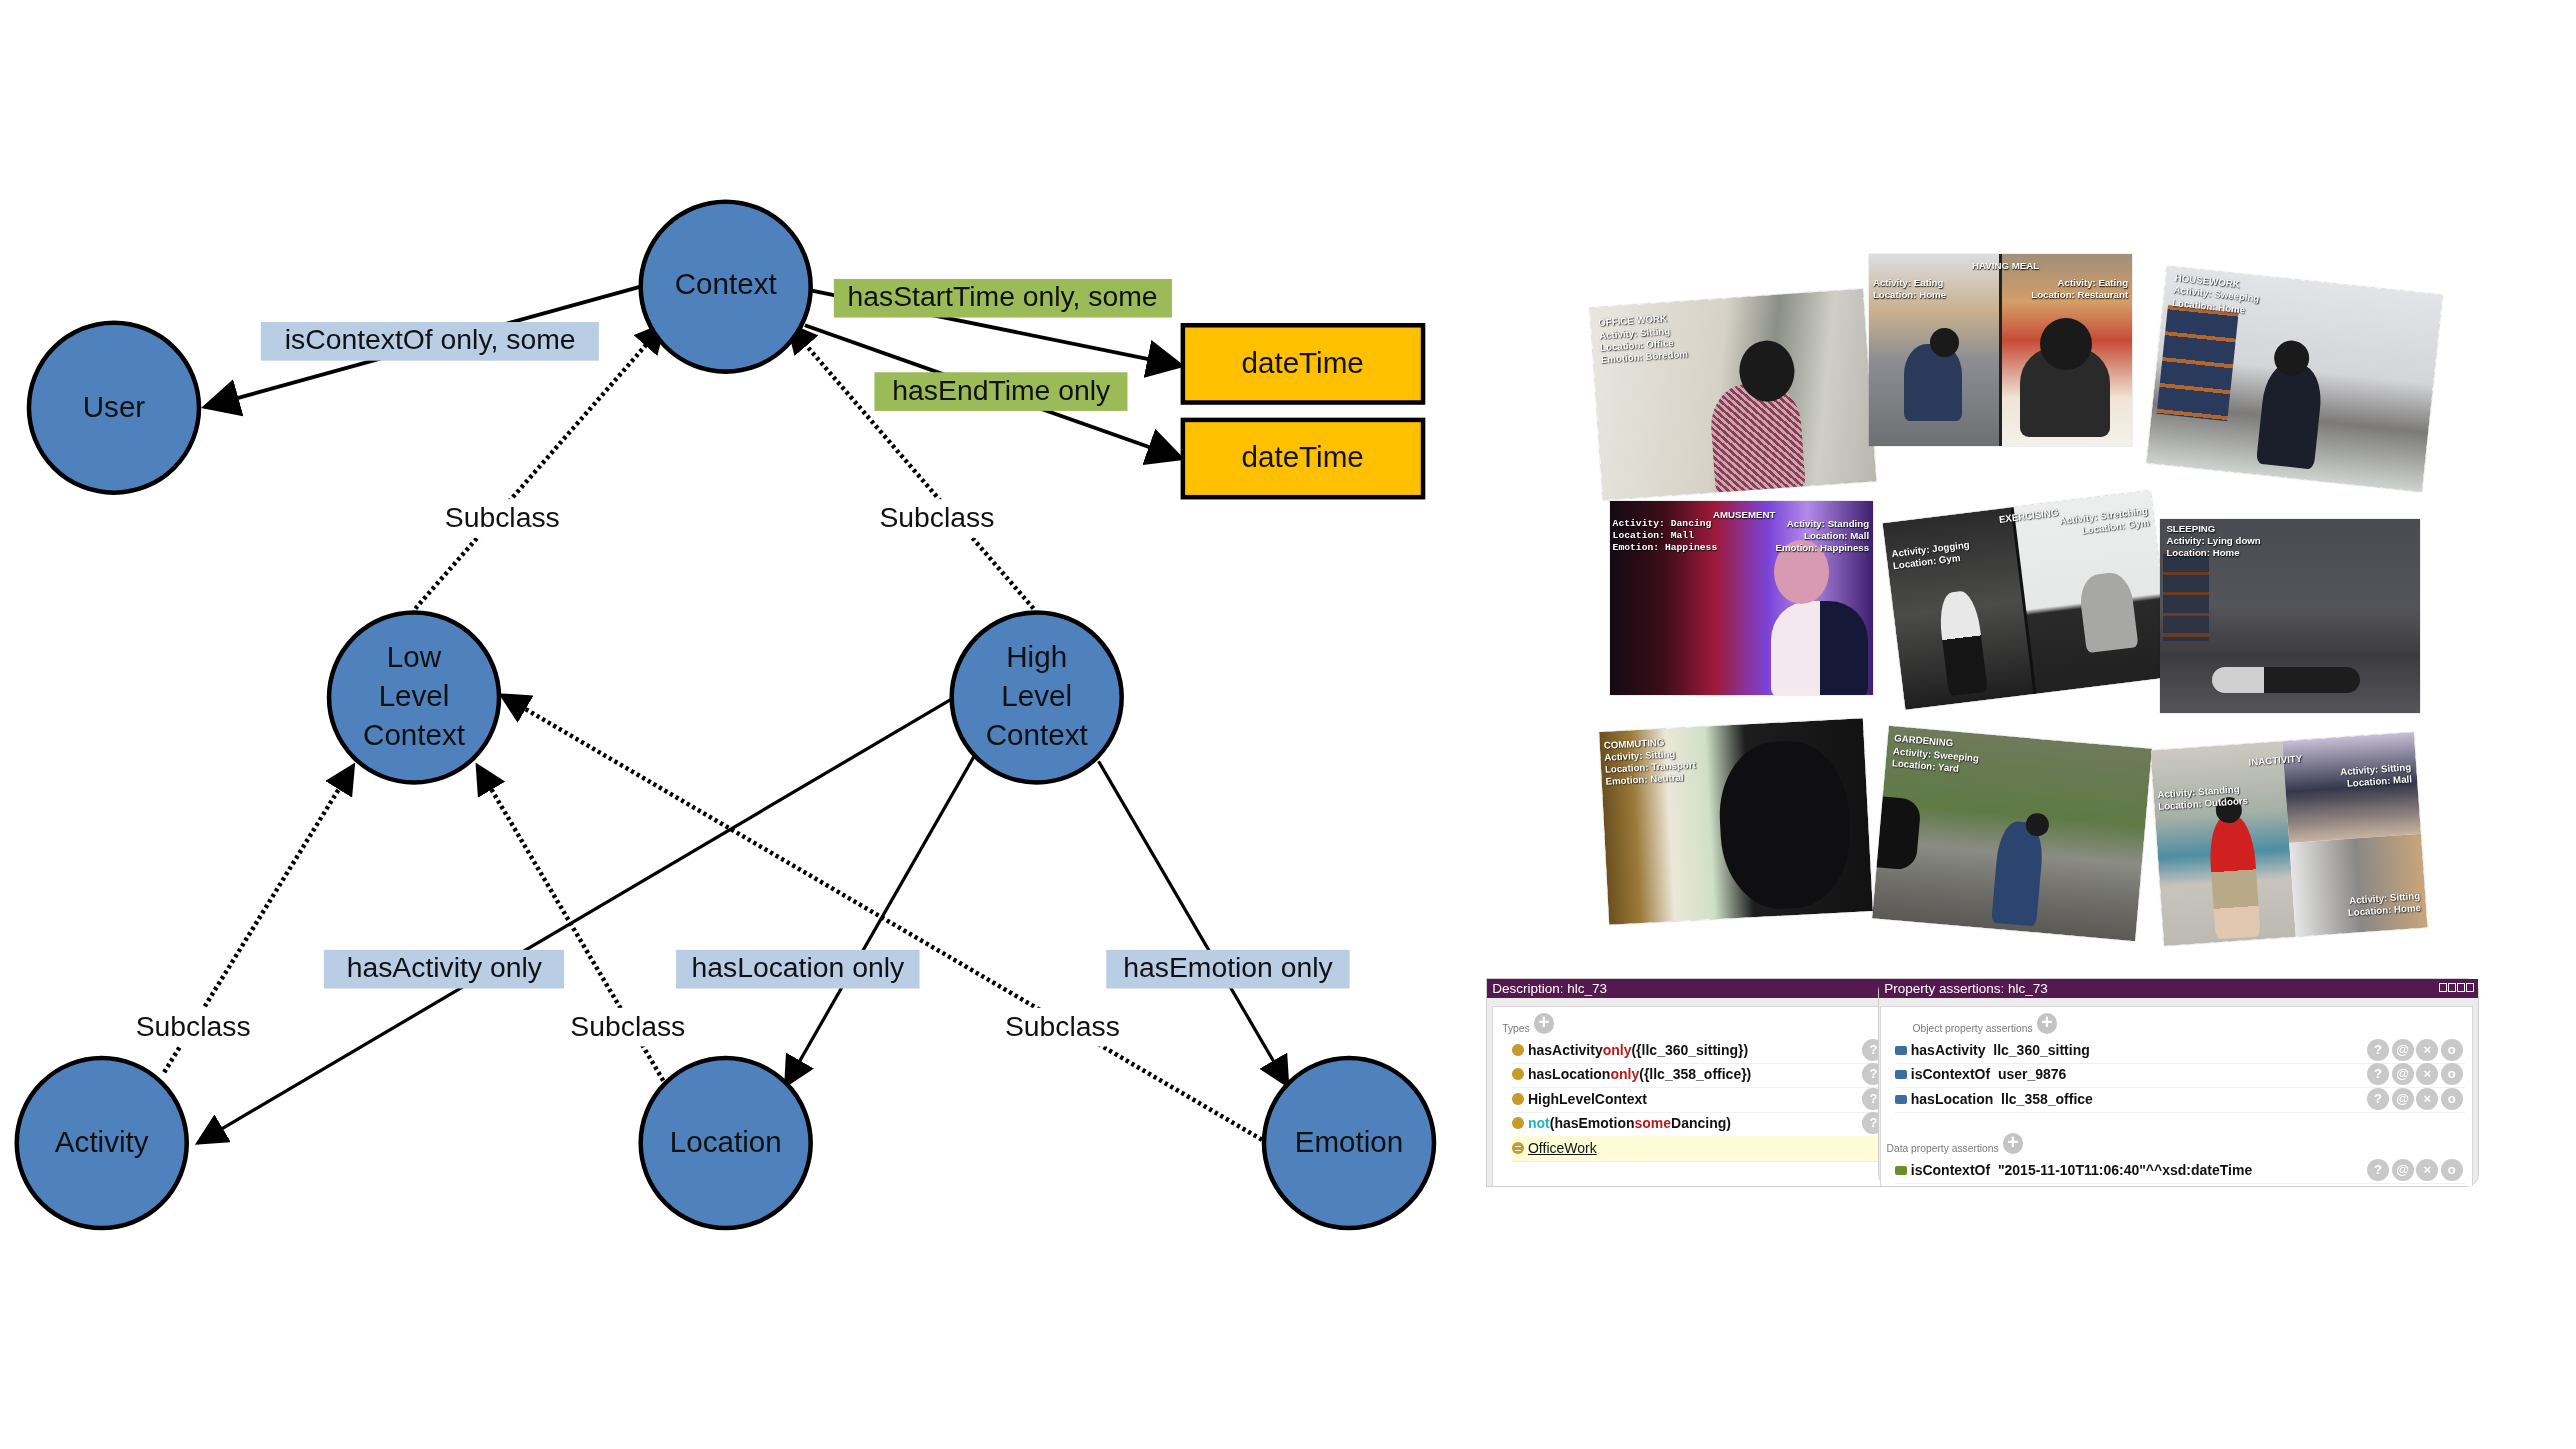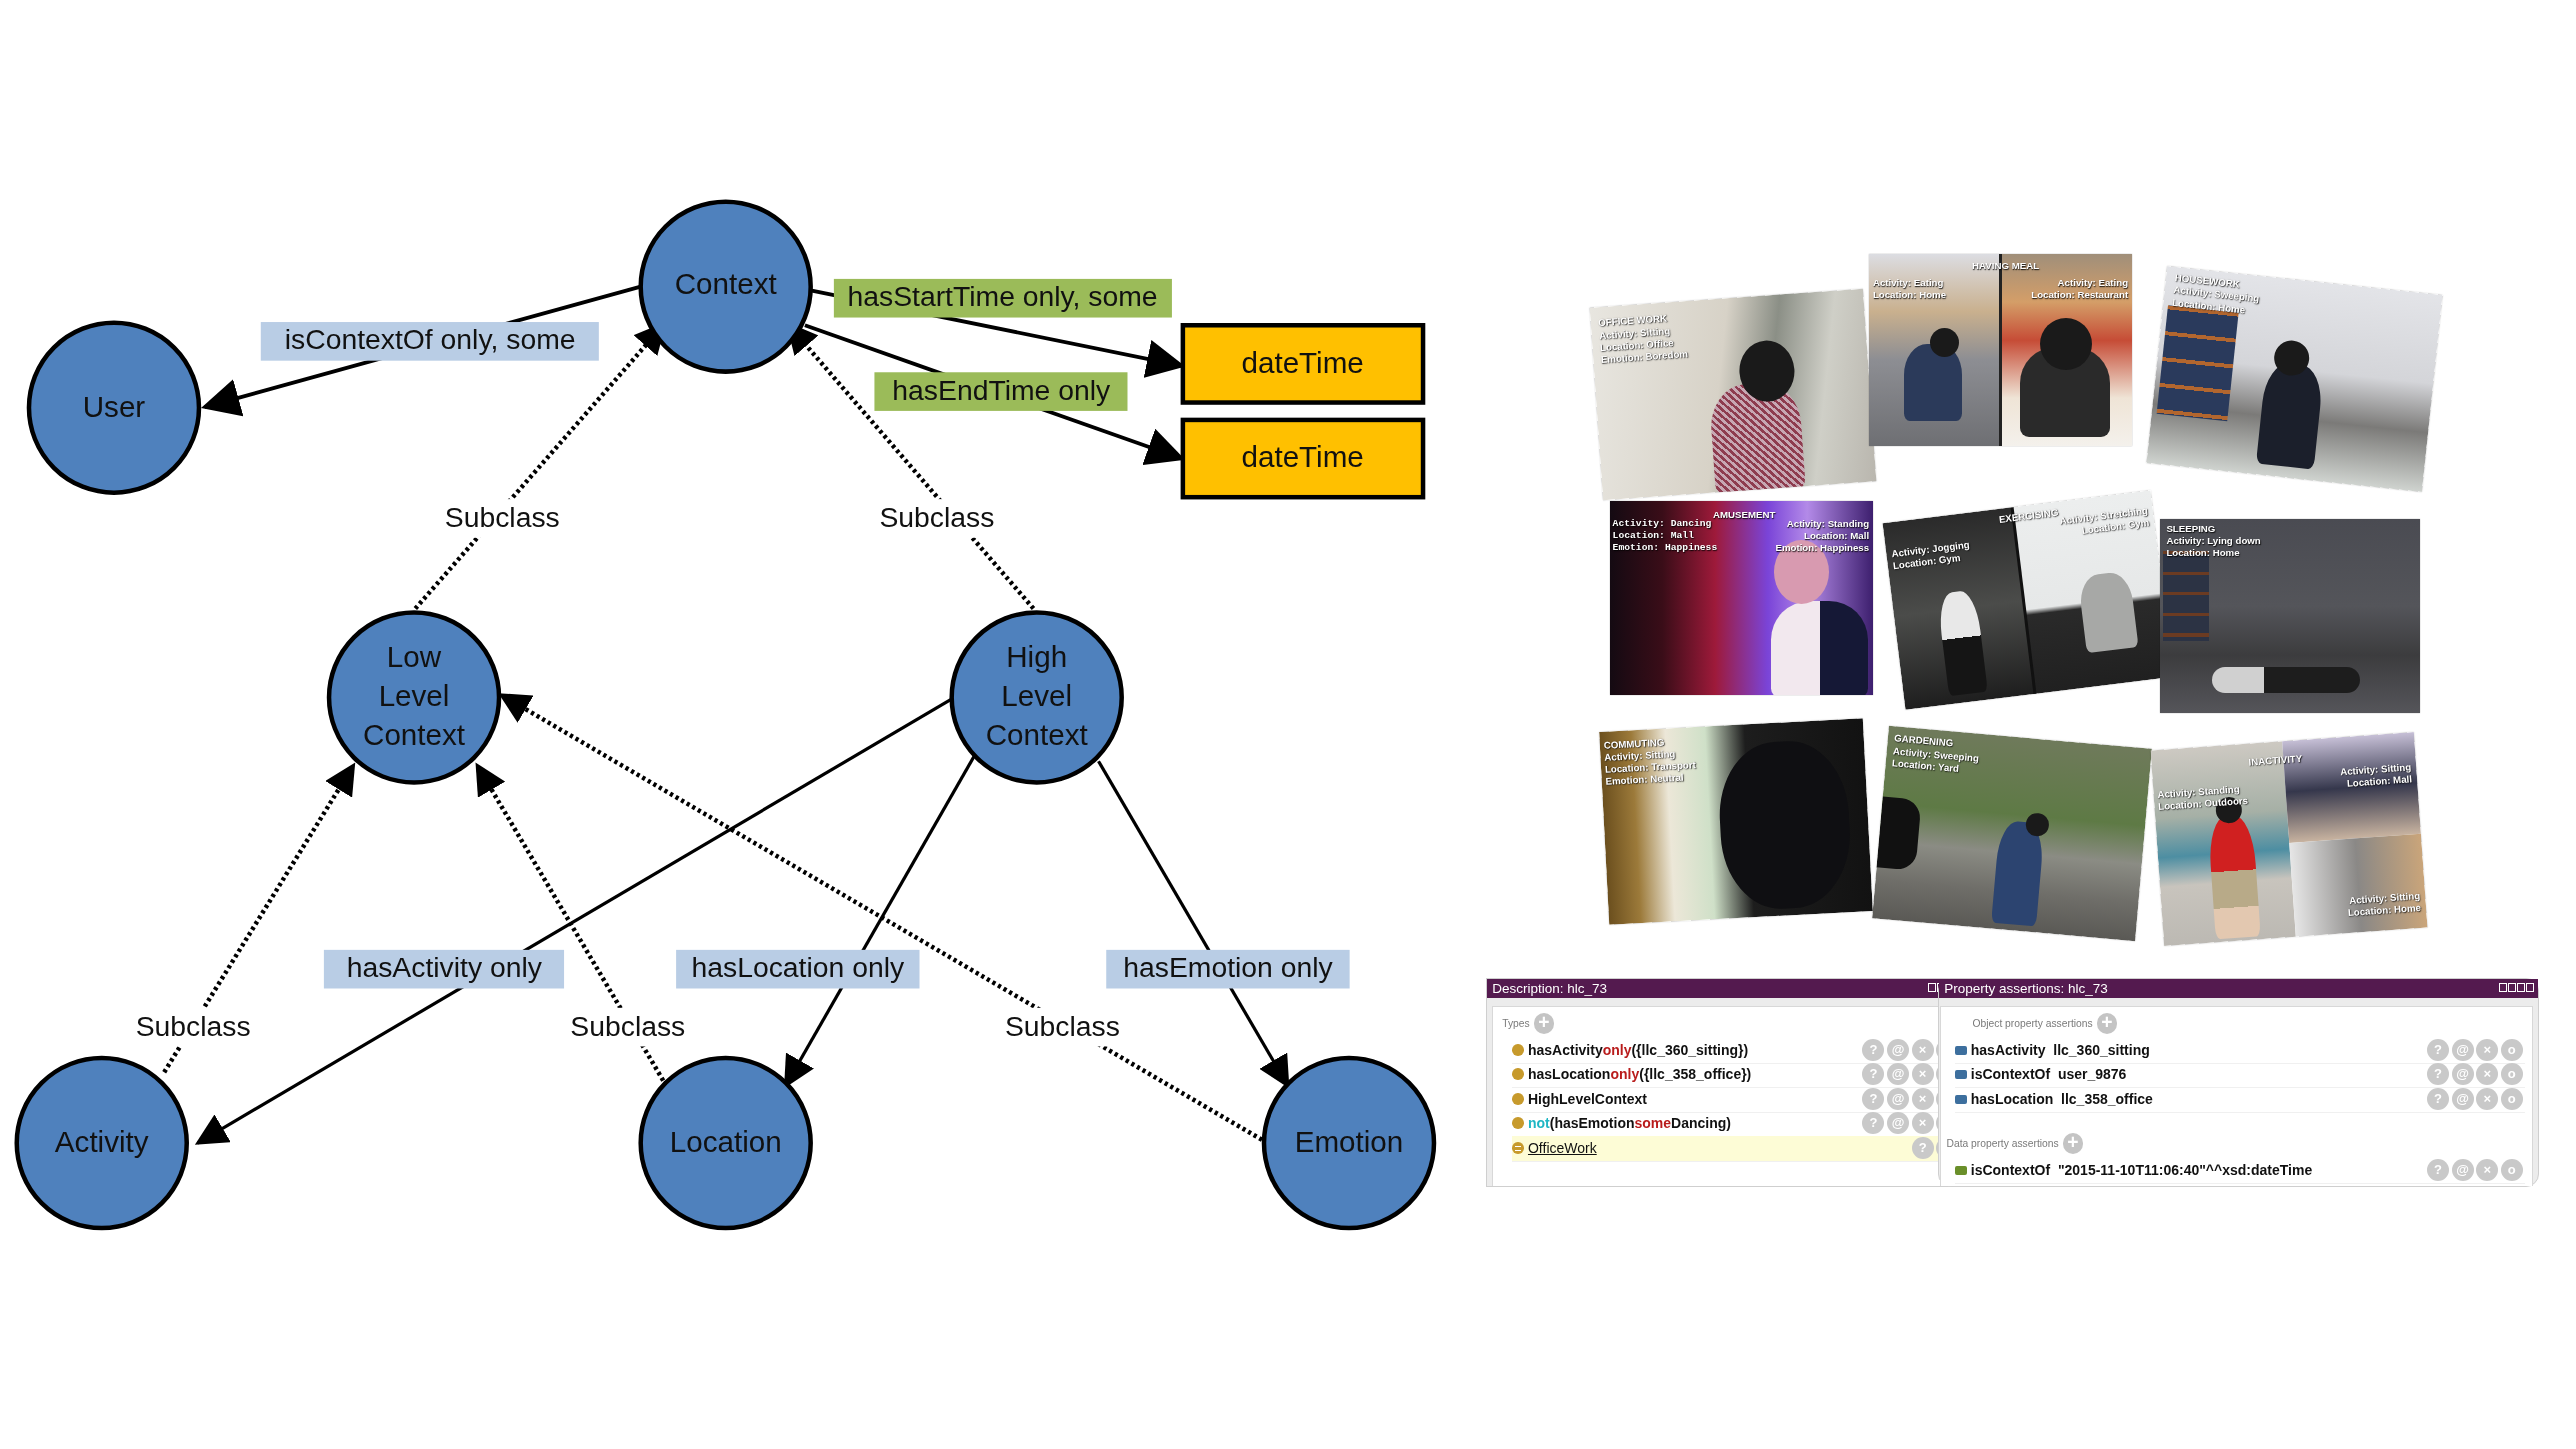--- a/index.html
+++ b/index.html
@@ -18,21 +18,21 @@
     .photo .split { position:absolute; top:0; bottom:0; width:2.6px; background:#222; }
     .person { position:absolute; border-radius:40% 40% 10% 10%; }
     .head { position:absolute; border-radius:50%; background:#1a1a1a; }
 
     
     .panel { position:absolute; background:#ececec; border:0.6px solid #cfcfcf; }
     .panel-header { position:absolute; left:0; right:0; top:0; height:19.3px; background:#541a4f; color:#fff; font-family:"Liberation Sans", sans-serif; font-size:13.5px; line-height:19.3px; padding-left:5.2px; }
     .panel-header .win-ctrls { position:absolute; right:3.9px; top:3.9px; display:flex; gap:1.3px; }
     .panel-header .wc { width:7.7px; height:9px; border:1.3px solid #fff; box-sizing:border-box; display:inline-block; }
     .panel-body { position:absolute; left:5.2px; right:5.2px; top:27px; bottom:0; background:#fff; border:0.6px solid #d8d8d8; border-bottom:none; }
-    .section-label { position:absolute; font-family:"Liberation Sans", sans-serif; font-size:10.3px; color:#7a7a7a; display:flex; align-items:center; gap:3.9px; }
+    .section-label { position:absolute; font-family:"Liberation Sans", sans-serif; font-size:10.3px; color:#7a7a7a; display:flex; align-items:flex-end; gap:3.9px; }
     .plus-btn { width:20.6px; height:20.6px; border-radius:50%; background:#c4c4c4; color:#fff; font-size:19.3px; line-height:19.3px; text-align:center; font-weight:bold; display:inline-block; }
     .row { position:absolute; left:19.3px; right:6.4px; height:24.5px; border-bottom:1.3px solid #f0f0f0; display:flex; align-items:center; font-family:"Liberation Sans", sans-serif; font-weight:bold; font-size:14px; color:#111; white-space:nowrap; }
     .row.hl { background:#fdfcd6;text-decoration:underline; }
     .row .bullet { width:11.6px; height:11.6px; border-radius:50%; background:#c79a2c; margin-right:3.9px; flex:none; }
     .row .bullet.sq { border-radius:1.9px; width:11.6px; height:9px; background:#3d6f9e; }
     .row .bullet.sq.green { background:#6a8f2a; }
     .row .bullet.eq { background:#c79a2c; position:relative; }
     .row .bullet.eq::after { content:""; position:absolute; left:2.6px; right:2.6px; top:3.2px; height:5.2px; border-top:1.3px solid #fff; border-bottom:1.3px solid #fff; box-sizing:border-box; }
     .kw-purple { color:#b91c1c; }
     .kw-cyan { color:#1fb6c4; }
@@ -321,21 +321,21 @@
       <span class="bullet eq"></span>
       <span class="normal">OfficeWork</span>
       <span class="actions">
         <span class="act">?</span>
         <span class="act">@</span>
       </span>
     </div>
   </div>
 </div>
 
-<div class="panel" style="left:1938px;top:978px;width:599px;height:207px;border-radius:13px;">
+<div class="panel" style="left:1878px;top:978px;width:599px;height:207px;border-radius:13px;">
   <div class="panel-header">
     <span>Property assertions: hlc_73</span>
     <span class="win-ctrls">
       <span class="wc"></span>
       <span class="wc"></span>
       <span class="wc"></span>
       <span class="wc"></span>
     </span>
   </div>
   <div class="panel-body" style="left:1.3px;">

